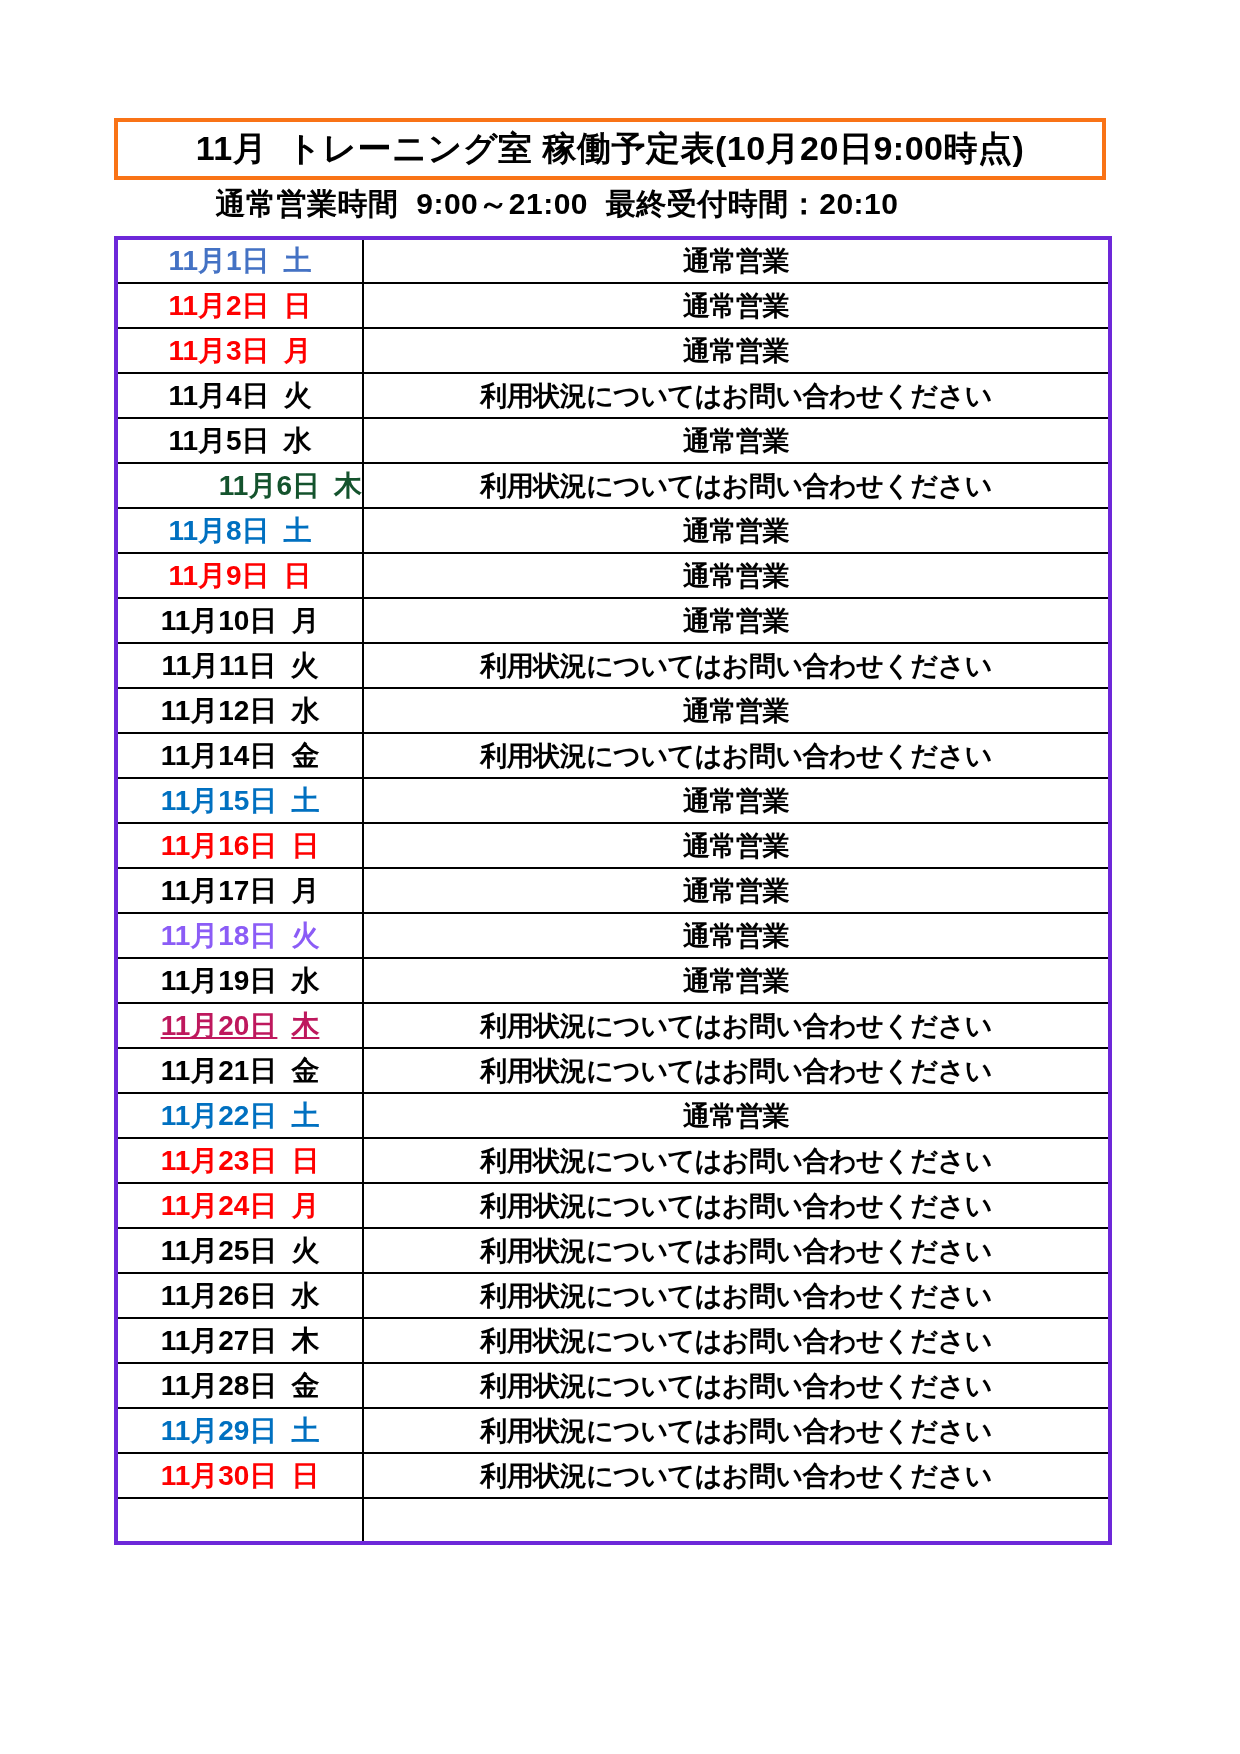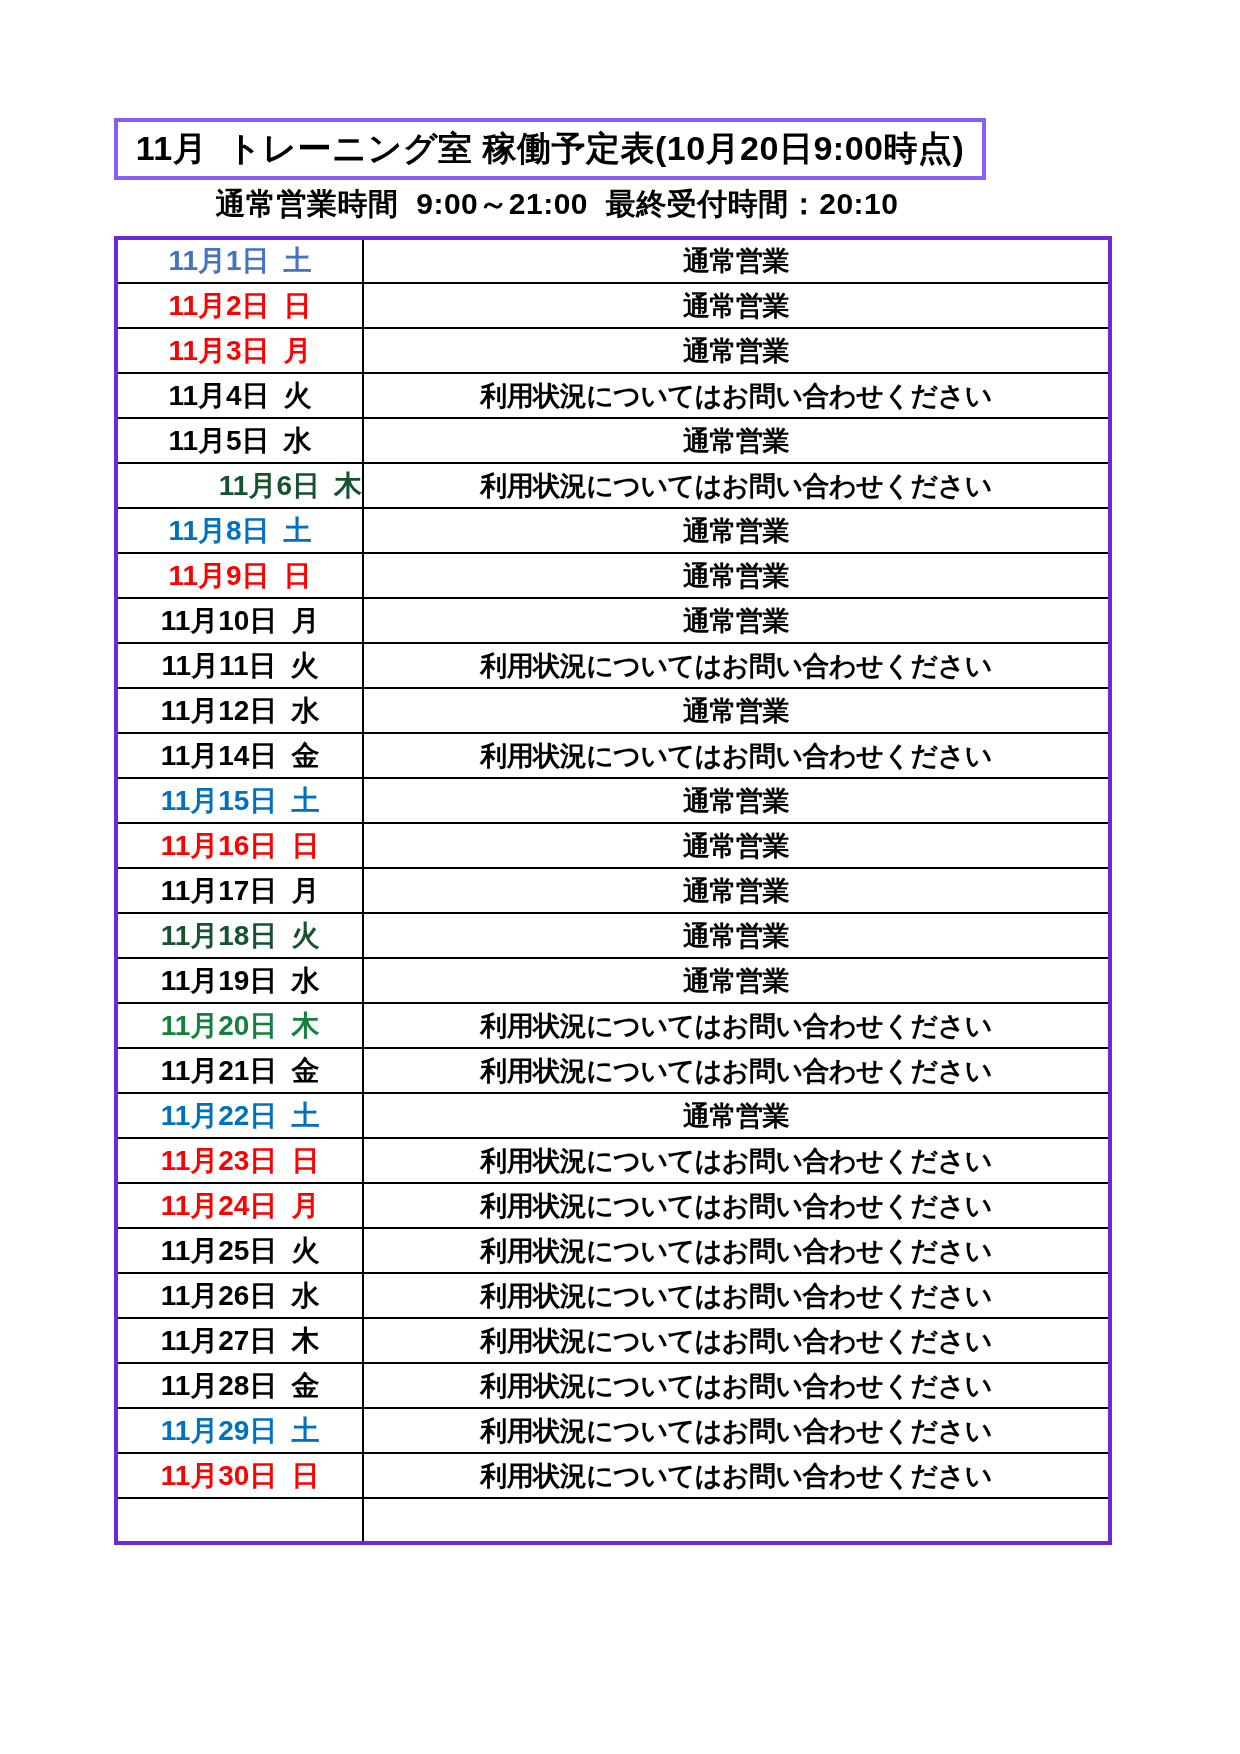--- a/index.html
+++ b/index.html
@@ -12,23 +12,23 @@
     position: relative;
     width: 1240px;
     height: 1754px;
     background: #ffffff;
     overflow: hidden;
   }
   .title-box {
     position: absolute;
     left: 114px;
     top: 118px;
-    width: 872px;
+    width: 992px;
     height: 62px;
-    border: 4px solid #8b5cf6;
+    border: 4px solid #f97316;
     box-sizing: border-box;
     display: flex;
     align-items: center;
     justify-content: center;
     font-weight: bold;
     font-size: 34px;
     color: #000000;
     white-space: pre;
     letter-spacing: 0.5px;
   }
@@ -143,29 +143,29 @@
         </tr>
         <tr>
           <td class="date-cell" style="color: rgb(255, 0, 0);"><span>11月16日</span><span class="dow">日</span></td>
           <td class="status-cell">通常営業</td>
         </tr>
         <tr>
           <td class="date-cell" style="color: rgb(0, 0, 0);"><span>11月17日</span><span class="dow">月</span></td>
           <td class="status-cell">通常営業</td>
         </tr>
         <tr>
-          <td class="date-cell" style="color: #14532d; text-align: center;"><span>11月18日</span><span class="dow">火</span></td>
+          <td class="date-cell" style="color: #8b5cf6; text-align: center;"><span>11月18日</span><span class="dow">火</span></td>
           <td class="status-cell">通常営業</td>
         </tr>
         <tr>
           <td class="date-cell" style="color: rgb(0, 0, 0);"><span>11月19日</span><span class="dow">水</span></td>
           <td class="status-cell">通常営業</td>
         </tr>
         <tr>
-          <td class="date-cell" style="color: #15803d;"><span>11月20日</span><span class="dow">木</span></td>
+          <td class="date-cell" style="color: #be185d; text-decoration: underline;"><span>11月20日</span><span class="dow">木</span></td>
           <td class="status-cell">利用状況についてはお問い合わせください</td>
         </tr>
         <tr>
           <td class="date-cell" style="color: rgb(0, 0, 0);"><span>11月21日</span><span class="dow">金</span></td>
           <td class="status-cell">利用状況についてはお問い合わせください</td>
         </tr>
         <tr>
           <td class="date-cell" style="color: rgb(0, 112, 192);"><span>11月22日</span><span class="dow">土</span></td>
           <td class="status-cell">通常営業</td>
         </tr>

